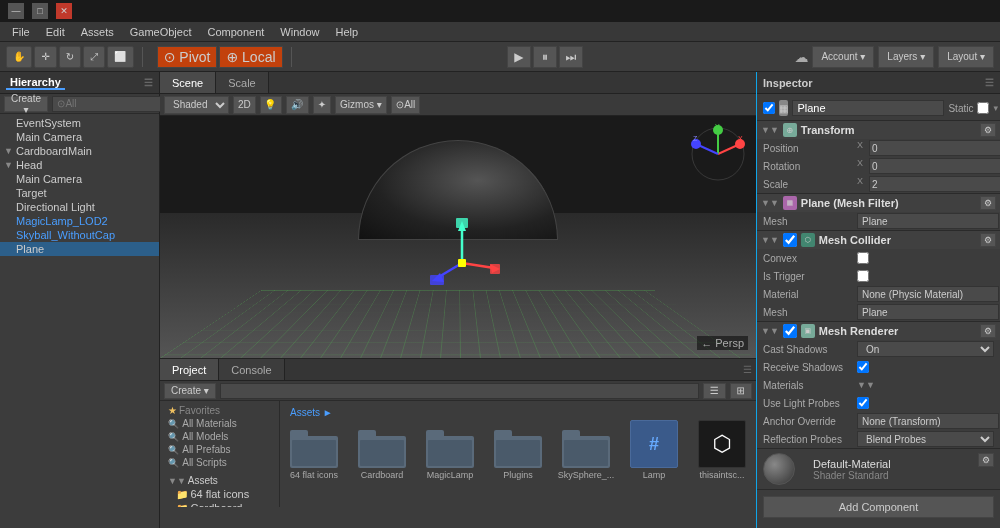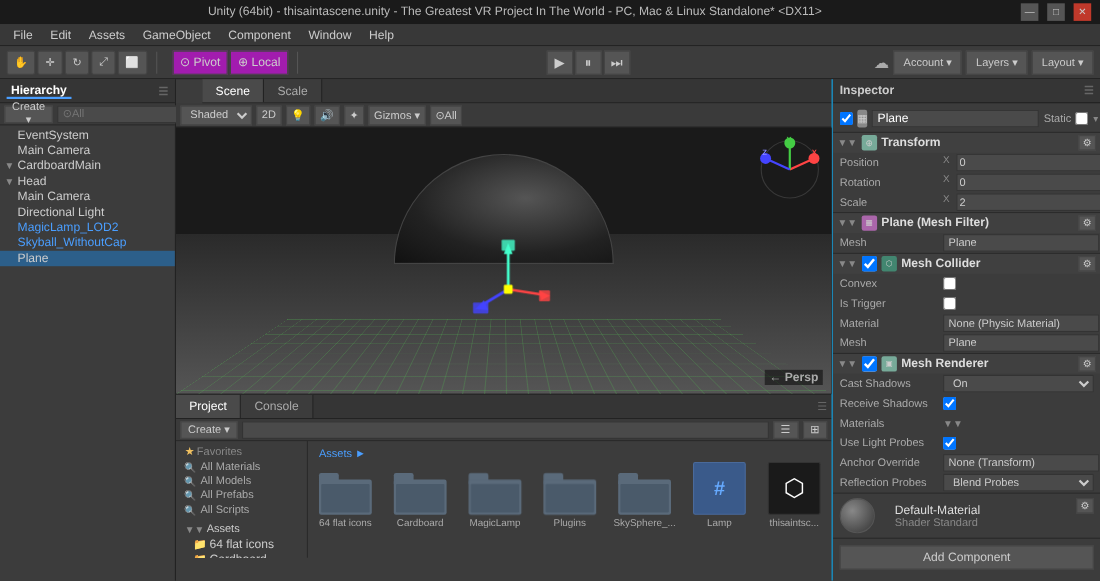--- a/index.html
+++ b/index.html
@@ -72,21 +72,21 @@
       height: 22px;
       display: flex;
       align-items: center;
       gap: 2px;
       border-radius: 2px;
     }
     .toolbar-sep { width: 1px; height: 20px; background: #555; margin: 0 4px; }
     .toolbar-group { display: flex; align-items: center; gap: 2px; }
     .play-btn { background: #555; border: 1px solid #444; color: #ccc; width: 24px; height: 22px; display: flex; align-items: center; justify-content: center; cursor: pointer; font-size: 12px; }
     .pivot-local-group { display: flex; align-items: center; gap: 2px; margin-left: 6px; }
-    .pivot-btn { background: #a21caf; border: 1px solid #444; color: #ccc; padding: 2px 6px; font-size: 11px; cursor: pointer; height: 22px; display: flex; align-items: center; gap: 2px; text-align: center; }
+    .pivot-btn { background: #c2410c; border: 1px solid #444; color: #ccc; padding: 2px 6px; font-size: 14px; cursor: pointer; height: 22px; display: flex; align-items: center; gap: 2px; text-align: center; }
     .account-group { margin-left: auto; display: flex; align-items: center; gap: 4px; }
     .account-btn { background: #555; border: 1px solid #444; color: #ccc; padding: 2px 8px; font-size: 10px; cursor: pointer; height: 22px; display: flex; align-items: center; gap: 2px; }
 
     
     #main-layout {
       display: flex;
       height: calc(528px - 72px);
     }
 
     
@@ -160,21 +160,20 @@
       flex-direction: column;
     }
 
     
     #scene-tabs {
       background: #353535;
       height: 22px;
       display: flex;
       align-items: center;
       border-bottom: 1px solid #222;
-      margin-left: 24px;
     }
     .scene-tab {
       padding: 0 12px;
       height: 100%;
       display: flex;
       align-items: center;
       cursor: pointer;
       font-size: 11px;
       color: #aaa;
       background: #3c3c3c;
@@ -201,21 +200,20 @@
       background: #1a1a1a;
       position: relative;
       overflow: hidden;
     }
 
     
     .scene-bg {
       width: 100%; height: 100%;
       background: linear-gradient(180deg, #1a1a1a 0%, #1a1a1a 40%, #2a2a2a 40%, #555 100%);
       position: relative;
-      font-weight: bold;
     }
     .grid-lines {
       position: absolute;
       bottom: 0; left: 0; right: 0;
       height: 60%;
       background-image:
         linear-gradient(rgba(80,180,80,0.3) 1px, transparent 1px),
         linear-gradient(90deg, rgba(80,180,80,0.3) 1px, transparent 1px);
       background-size: 20px 20px;
       transform: perspective(200px) rotateX(45deg);
@@ -606,21 +604,20 @@
       display: flex;
       align-items: center;
       gap: 2px;
     }
     .star-icon { color: #f0c060; }
   </style>
 </head>
 <body>
 
 <div id="title-bar">
-  <span class="title-text">Unity (64bit) - thisaintascene.unity - The Greatest VR Project In The World - PC, Mac &amp; Linux Standalone* &lt;DX11&gt;</span>
   <div class="win-controls">
     <div class="win-btn">—</div>
     <div class="win-btn">□</div>
     <div class="win-btn" style="background:#c0392b;">✕</div>
   </div>
 </div>
 
 <div id="menu-bar">
   <span>File</span>
   <span>Edit</span>
@@ -682,20 +679,24 @@
         <span class="arrow arrow-down"></span>
         <span>CardboardMain</span>
       </div>
       <div class="h-item indent1">
         <span class="arrow arrow-down"></span>
         <span>Head</span>
       </div>
       <div class="h-item indent2">
         <span class="arrow"></span>
         <span>Main Camera</span>
+      </div>
+      <div class="h-item indent2">
+        <span class="arrow"></span>
+        <span>Target</span>
       </div>
       <div class="h-item">
         <span class="arrow"></span>
         <span>Directional Light</span>
       </div>
       <div class="h-item">
         <span class="arrow"></span>
         <span class="blue-text">MagicLamp_LOD2</span>
       </div>
       <div class="h-item">

